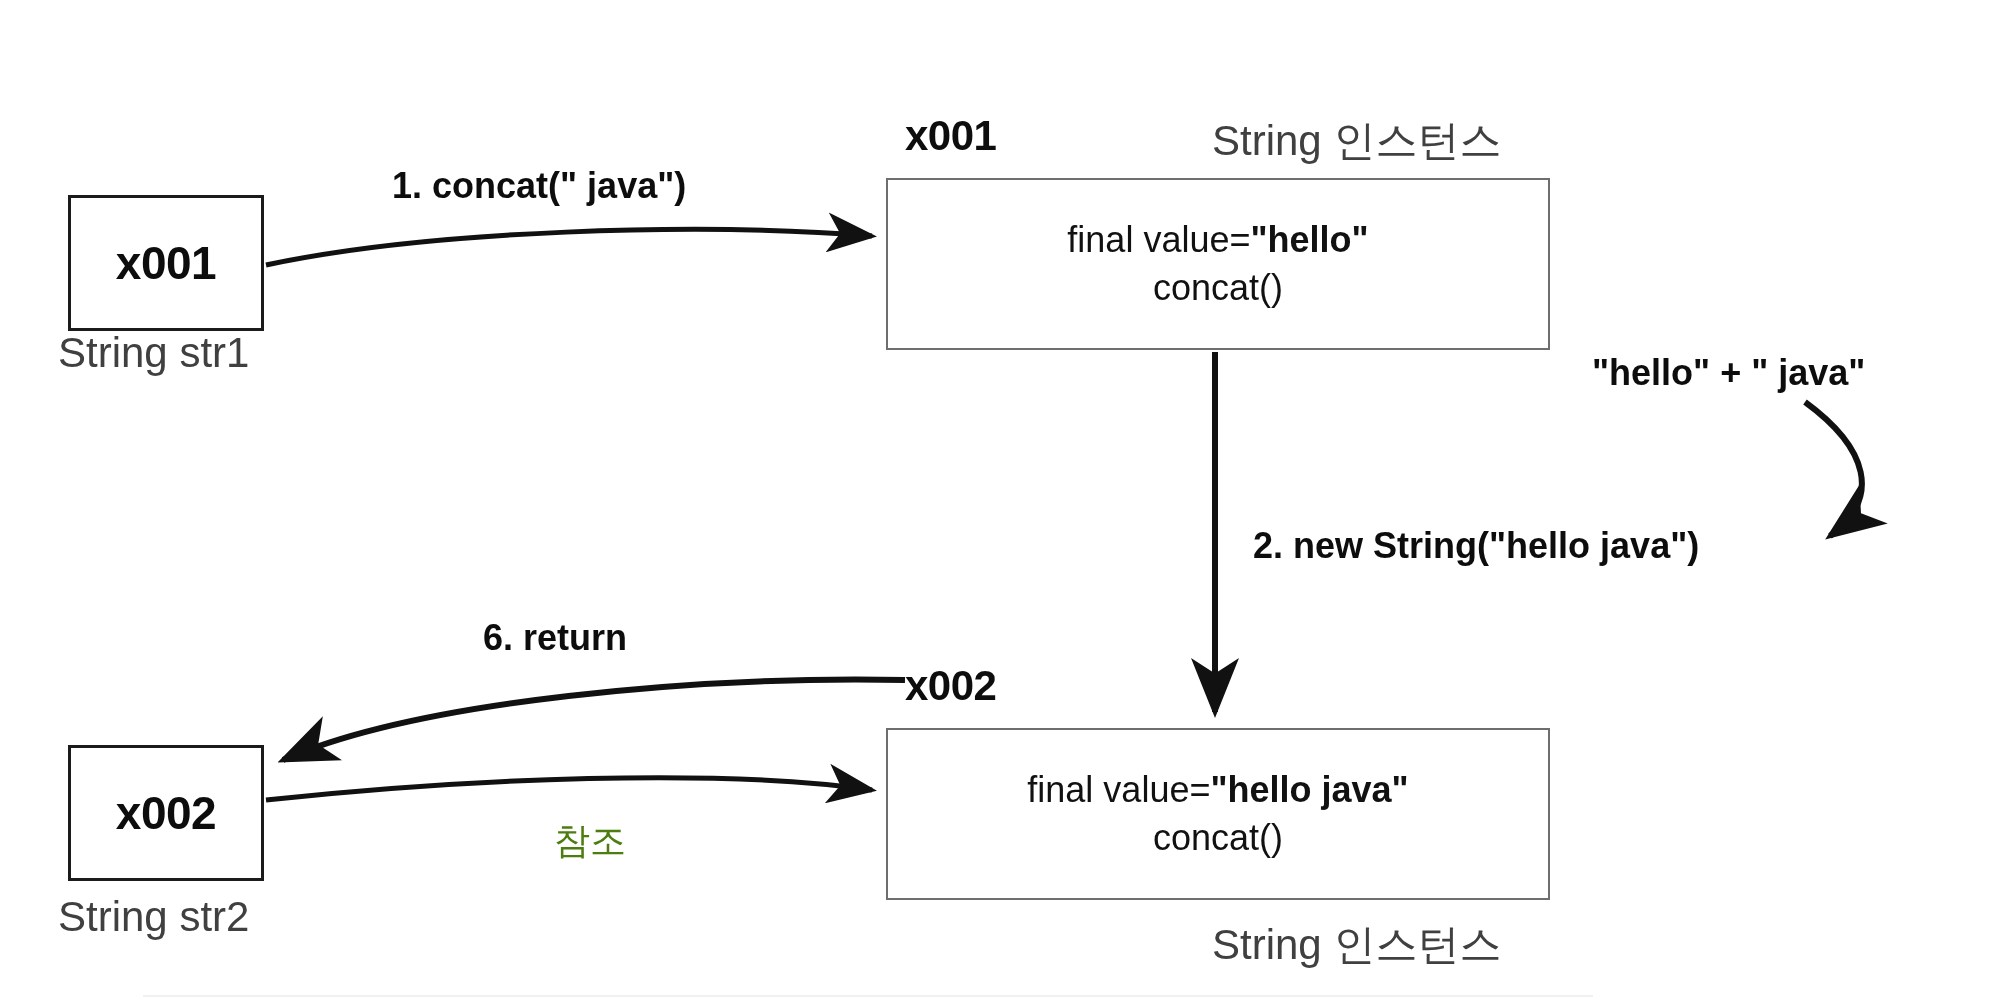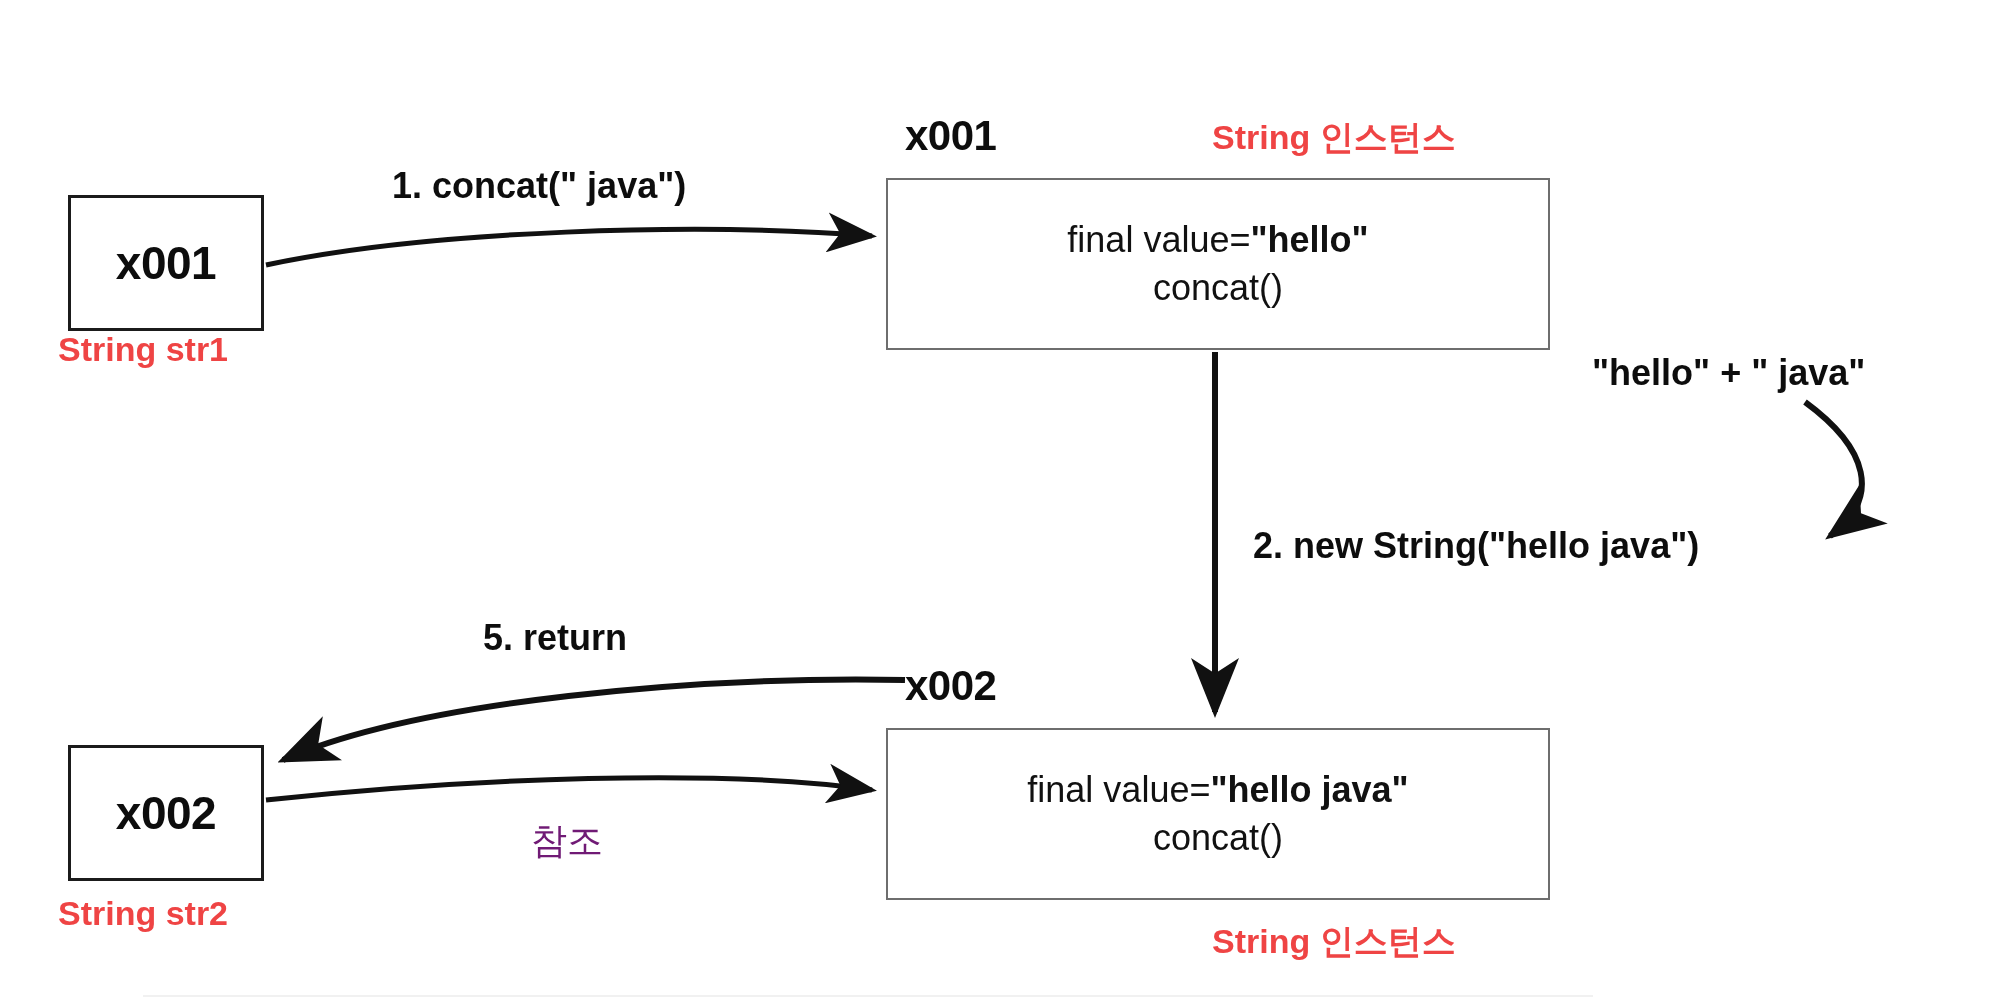--- a/index.html
+++ b/index.html
@@ -41,23 +41,23 @@
     color: #0d0d0d;
     letter-spacing: -0.5px;
     line-height: 1;
   }
   #var-box-str1 { left: 68px;  top: 195px; width: 196px; height: 136px; }
   #var-box-str2 { left: 68px;  top: 745px; width: 196px; height: 136px; }
 
   
   .gray-caption {
     position: absolute;
-    font-size: 34px;
-    font-weight: bold;
-    color: #ef4444;
+    font-size: 42px;
+    font-weight: normal;
+    color: #404040;
     white-space: nowrap;
     line-height: 1;
   }
   #caption-str1 { left: 58px; top: 332px; }
   #caption-str2 { left: 58px; top: 896px; text-align: center; }
 
   
   .inst-box {
     position: absolute;
     border: 2px solid #6e6e6e;
@@ -107,25 +107,25 @@
     line-height: 1;
   }
   #label-concat      { left: 392px;  top: 168px; }
   #label-new-string  { left: 1253px; top: 528px; }
   #label-hello-plus  { left: 1592px; top: 355px; }
   #label-return      { left: 483px;  top: 620px; }
 
   
   #label-chamjo {
     position: absolute;
-    left: 531px;
+    left: 554px;
     top: 823px;
     font-size: 36px;
     font-weight: normal;
-    color: #701a75;
+    color: #4d7c0f;
     white-space: nowrap;
     line-height: 1;
   }
 
   
   #bottom-rule {
     position: absolute;
     left: 143px;
     top: 995px;
     width: 1450px;
@@ -179,19 +179,19 @@
     <div class="inst-line">concat()</div>
   </div>
   <div class="gray-caption" id="inst-label-2">String 인스턴스</div>
 
   <div class="arrow-label" id="label-concat">1. concat(" java")</div>
 
   <div class="arrow-label" id="label-new-string">2. new String("hello java")</div>
 
   <div class="arrow-label" id="label-hello-plus">"hello" + " java"</div>
 
-  <div class="arrow-label" id="label-return">5. return</div>
+  <div class="arrow-label" id="label-return">6. return</div>
 
   <div id="label-chamjo">참조</div>
 
   <div id="bottom-rule"></div>
 
 </div>
 
 </body></html>

